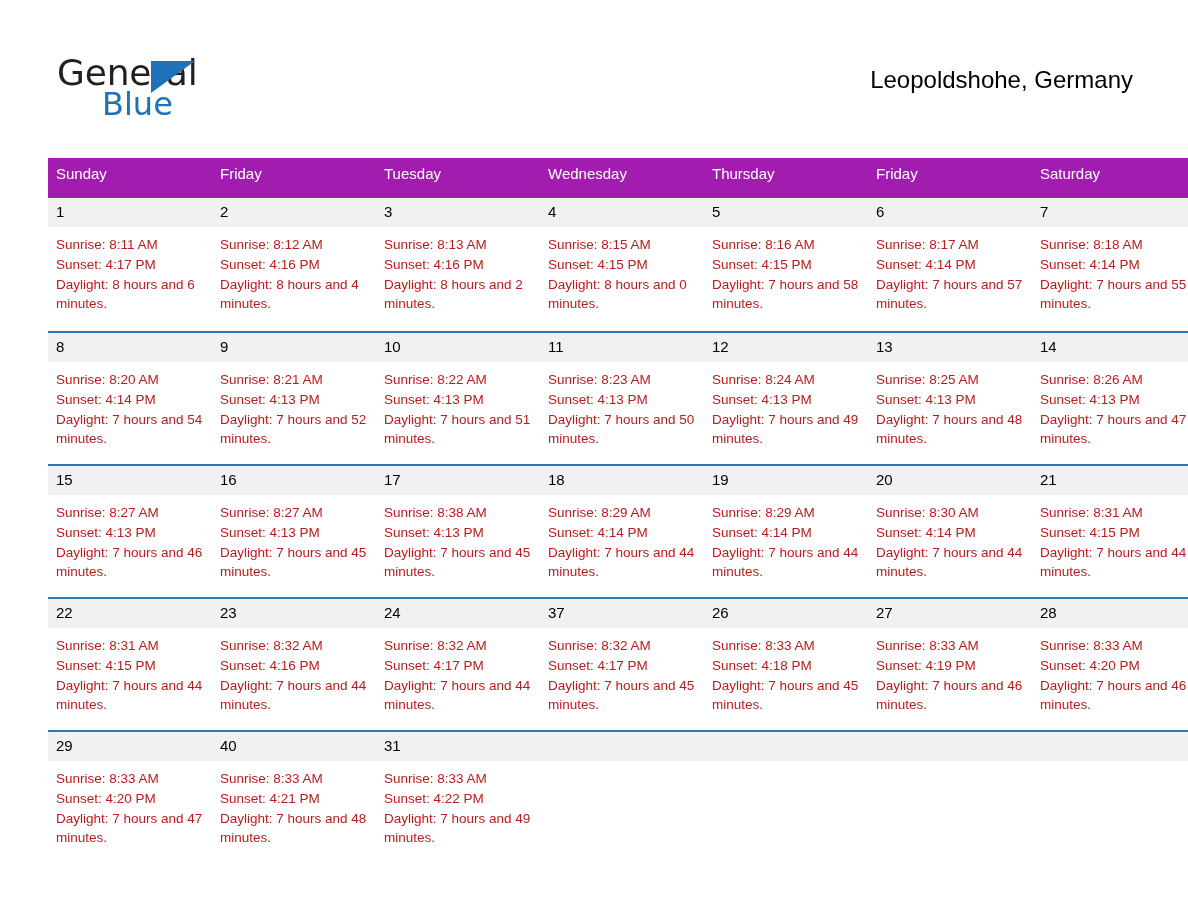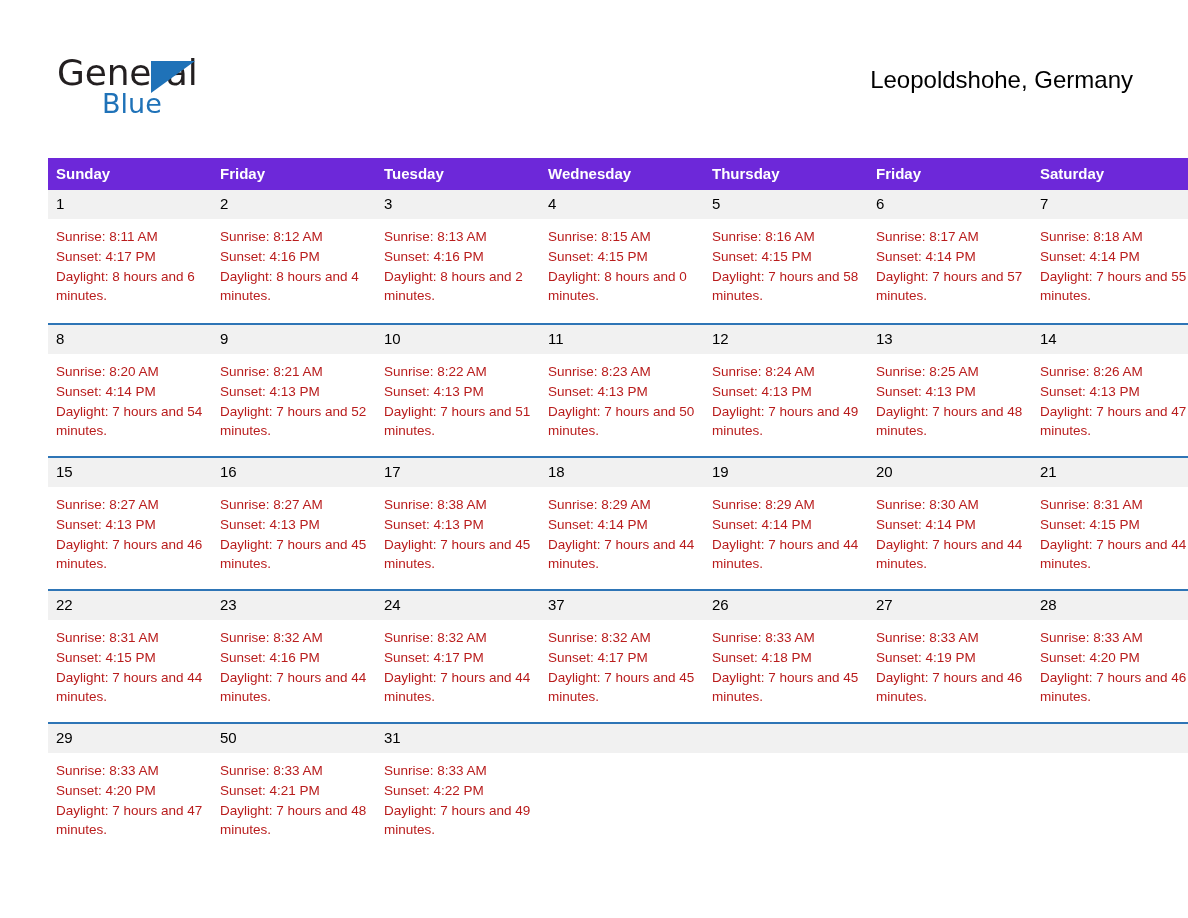--- a/index.html
+++ b/index.html
@@ -53,21 +53,21 @@
     top: 9px;
     width: 0;
     height: 0;
     border-top: 32px solid #1f72b8;
     border-right: 44px solid transparent;
   }
   .logo-blue {
     position: absolute;
     left: 45px;
     top: 31px;
-    font-size: 27px;
+    font-size: 32px;
     color: #1f72b8;
     font-family: "DejaVu Sans", sans-serif;
     font-weight: 400;
     line-height: 42px;
   }
   .title-block {
     position: absolute;
     right: 55px;
     top: 48px;
     text-align: right;
@@ -90,26 +90,26 @@
   
   .calendar {
     position: absolute;
     left: 48px;
     top: 158px;
     width: 1092px;
     border-collapse: collapse;
     table-layout: fixed;
   }
   .calendar th {
-    background: #6d28d9;
+    background: #a21caf;
     color: #ffffff;
     font-size: 15px;
-    font-weight: 700;
+    font-weight: 400;
     text-align: left;
-    padding: 7px 0 8px 8px;
+    padding: 7px 0 16px 8px;
     height: 16px;
     border: none;
     width: 156px;
   }
   .week-row td {
     vertical-align: top;
     padding: 0;
     border: none;
     width: 156px;
   }
@@ -355,21 +355,21 @@
         </tr>
         <tr class="week-row">
           <td>
             <div class="daycell-inner">
               <div class="daynum">29</div>
               <div class="dayinfo"><div>Sunrise: 8:33 AM</div><div>Sunset: 4:20 PM</div><div>Daylight: 7 hours and 47 minutes.</div></div>
             </div>
           </td>
           <td>
             <div class="daycell-inner">
-              <div class="daynum">50</div>
+              <div class="daynum">40</div>
               <div class="dayinfo"><div>Sunrise: 8:33 AM</div><div>Sunset: 4:21 PM</div><div>Daylight: 7 hours and 48 minutes.</div></div>
             </div>
           </td>
           <td>
             <div class="daycell-inner">
               <div class="daynum">31</div>
               <div class="dayinfo"><div>Sunrise: 8:33 AM</div><div>Sunset: 4:22 PM</div><div>Daylight: 7 hours and 49 minutes.</div></div>
             </div>
           </td>
           <td>

